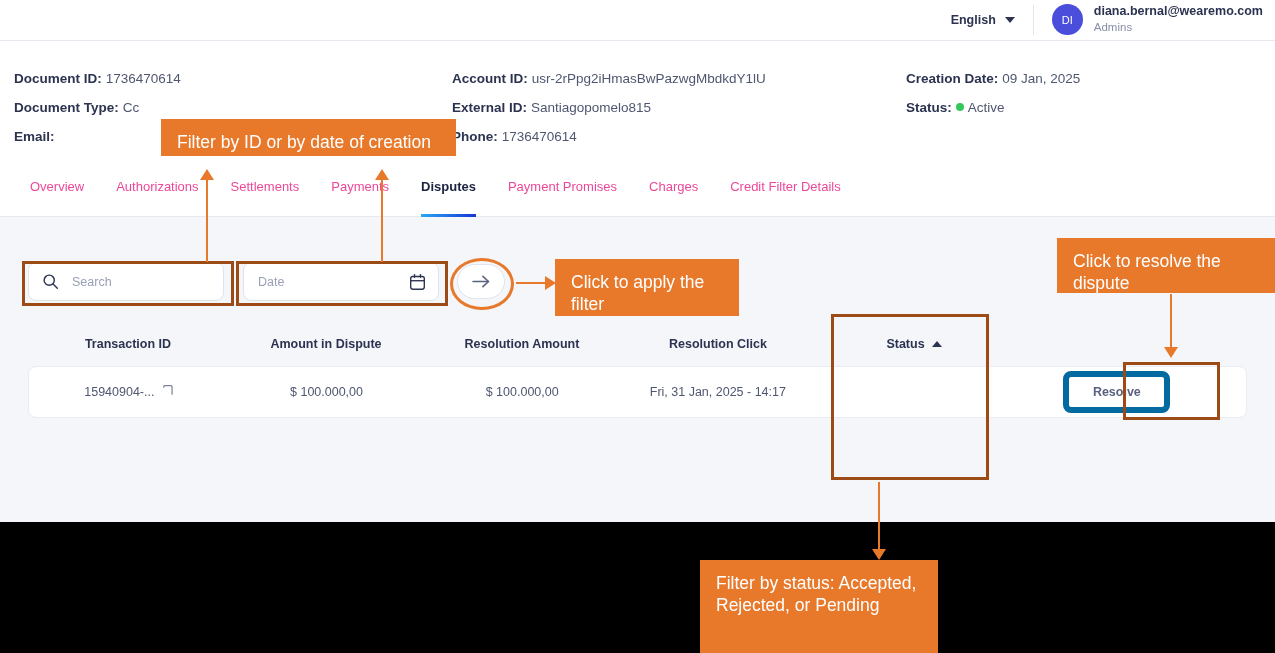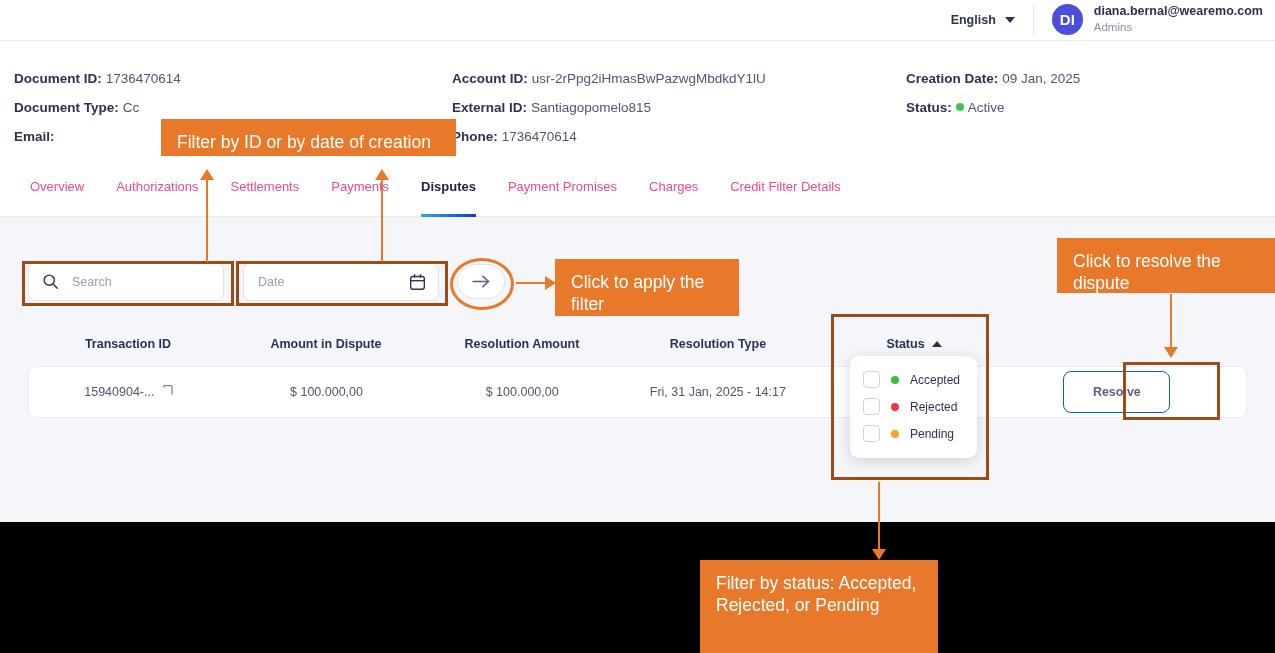--- a/index.html
+++ b/index.html
@@ -28,21 +28,21 @@
   }
   .chev-d {
     width: 0; height: 0; border-left: 5px solid transparent;
     border-right: 5px solid transparent; border-top: 6px solid #2b3350;
   }
   .topbar-div { width: 1px; height: 30px; background: #e2e5ee; margin-right: 18px; }
   .user { display: flex; align-items: center; gap: 11px; margin-right: 12px; }
   .avatar {
     width: 31px; height: 31px; border-radius: 50%;
     background: #4b4ddb; color: #ffffff;
-    font-size: 15px; font-weight: bold;
+    font-size: 11px; font-weight: normal;
     display: flex; align-items: center; justify-content: center;
   }
   .user-email { font-size: 12.5px; font-weight: bold; color: #2b3350; line-height: 1.25; }
   .user-role { font-size: 11.5px; color: #8a90a6; line-height: 1.35; }
 
   
   .info {
     position: absolute; left: 0; top: 41px; width: 1275px; height: 134px;
     background: #ffffff;
   }
@@ -109,21 +109,21 @@
   .c-status { width: 196px; }
   .c-action { width: 235px; }
   .txn-cell { display: flex; align-items: center; justify-content: center; gap: 6px; }
   .status-head { display: inline-flex; align-items: center; gap: 7px; justify-content: flex-end; }
   .chev-u {
     width: 0; height: 0; border-left: 5px solid transparent;
     border-right: 5px solid transparent; border-bottom: 6px solid #2b3350;
   }
   .resolve-btn {
     width: 107px; height: 42px; background: #ffffff;
-    border: 1px solid #0369a1; border-radius: 8px;
+    border: 6px solid #0369a1; border-radius: 8px;
     font-size: 12.5px; font-weight: bold; color: #5a6280;
     display: flex; align-items: center; justify-content: center;
     margin-left: 52px;
   }
 
   
   .status-menu {
     position: absolute; left: 850px; top: 356px; width: 127px;
     background: #ffffff; border-radius: 9px;
     box-shadow: 0 3px 14px rgba(25,35,70,0.17);
@@ -240,21 +240,21 @@
           <polyline points="11.5,2.5 17.5,8 11.5,13.5" fill="none" stroke="#5a6280" stroke-width="1.7" stroke-linecap="round" stroke-linejoin="round"></polyline>
         </svg>
       </div>
     </div>
 
     <div class="table-wrap">
       <div class="thead">
         <div class="th c-txn">Transaction ID</div>
         <div class="th c-amt">Amount in Dispute</div>
         <div class="th c-res">Resolution Amount</div>
-        <div class="th c-date">Resolution Type</div>
+        <div class="th c-date">Resolution Click</div>
         <div class="th c-status">
           <span class="status-head">
             <span>Status</span>
             <span class="chev-u"></span>
           </span>
         </div>
         <div class="th c-action"></div>
       </div>
       <div class="trow">
         <div class="td c-txn">
@@ -269,37 +269,20 @@
         <div class="td c-amt">$ 100.000,00</div>
         <div class="td c-res">$ 100.000,00</div>
         <div class="td c-date">Fri, 31 Jan, 2025 - 14:17</div>
         <div class="td c-status"></div>
         <div class="td c-action">
           <div class="resolve-btn">Resolve</div>
         </div>
       </div>
     </div>
 
-    <div class="status-menu">
-      <div class="status-item">
-        <span class="cbox"></span>
-        <span class="sdot" id="dot-accepted" style="background: rgb(46, 192, 75);"></span>
-        <span>Accepted</span>
-      </div>
-      <div class="status-item">
-        <span class="cbox"></span>
-        <span class="sdot" id="dot-rejected" style="background: rgb(240, 51, 72);"></span>
-        <span>Rejected</span>
-      </div>
-      <div class="status-item">
-        <span class="cbox"></span>
-        <span class="sdot" id="dot-pending" style="background: rgb(245, 166, 35);"></span>
-        <span>Pending</span>
-      </div>
-    </div>
 
   </div>
 
   <div class="hl" style="left:22px; top:261px; width:212px; height:45px;"></div>
 
   <div class="hl" style="left:236px; top:261px; width:212px; height:45px;"></div>
 
   <div class="hl-ellipse" style="left:450px; top:258px; width:64px; height:52px;"></div>
 
   <div class="hl" style="left:831px; top:314px; width:158px; height:166px;"></div>

